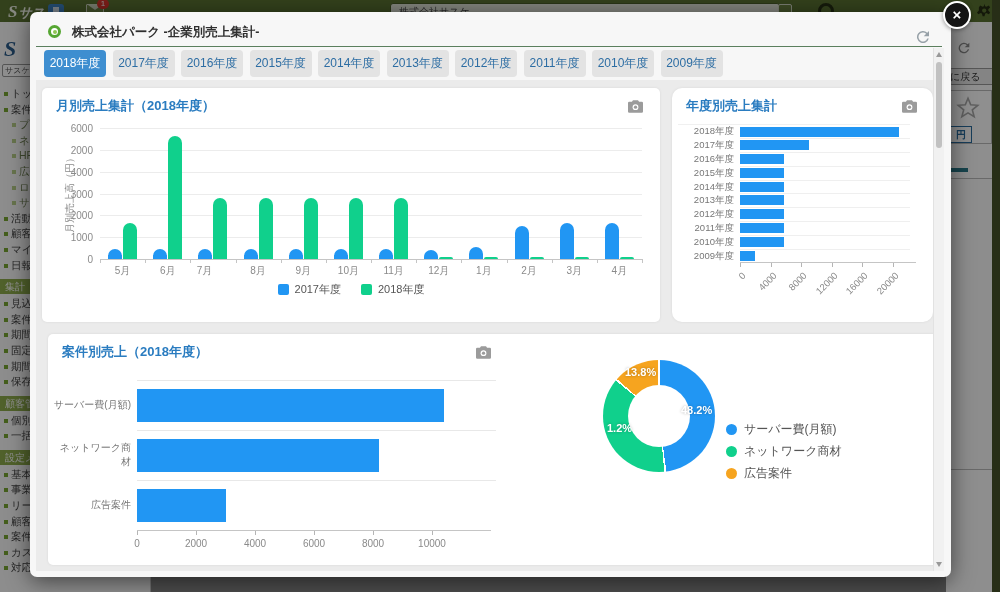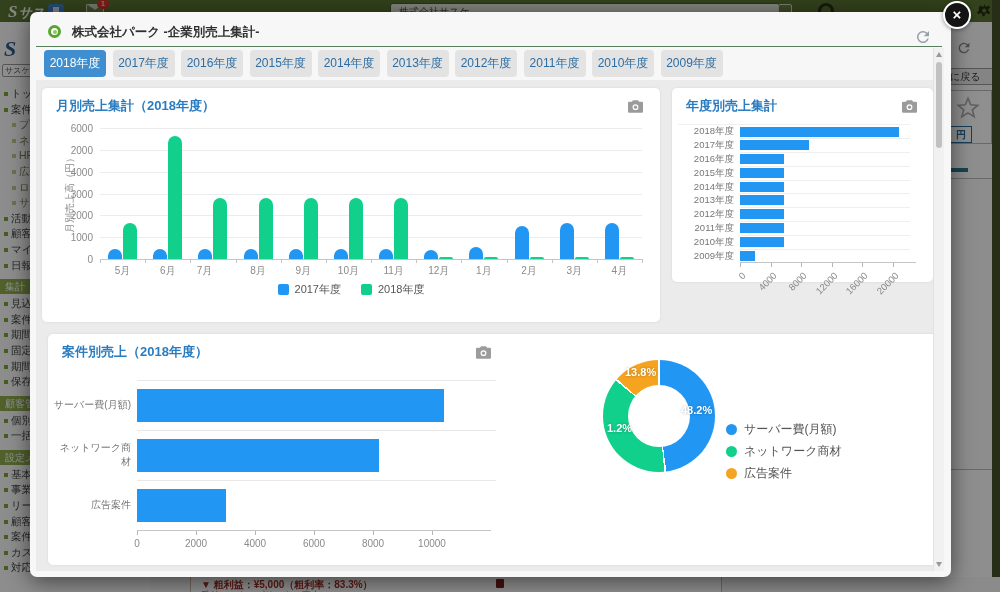--- a/index.html
+++ b/index.html
@@ -50,21 +50,21 @@
   .mh-icon{position:absolute;left:12px;top:5px;width:7px;height:7px;border:3px solid #56a632;border-radius:50%;background:#fff;}
   .mh-icon i{position:absolute;left:1.5px;top:1.5px;width:4px;height:4px;border-radius:50%;background:#8fc553;display:block;}
   .mh-title{position:absolute;left:36px;top:4px;font-size:12.5px;font-weight:bold;color:#2f2f2f;}
   .m-refresh{position:absolute;left:884px;top:16px;cursor:pointer;z-index:3;}
   .tabs{position:absolute;left:14px;top:38px;display:flex;gap:6.5px;z-index:2;}
   .tab{width:62px;text-align:center;font-size:12px;color:#2d6da3;background:#e3e3e3;border-radius:4px;padding:5px 0;cursor:pointer;}
   .tab.active{background:#3e8ed0;color:#fff;}
   .modal-body-bg{position:absolute;left:6px;top:68px;width:903px;height:491px;background:#ebebeb;}
   .card{position:absolute;background:#fff;border-radius:5px;box-shadow:0 0 3px rgba(0,0,0,.08);z-index:1;}
   #card-monthly{left:12px;top:76px;width:618px;height:234px;}
-  #card-yearly{left:642px;top:76px;width:261px;height:194px;}
+  #card-yearly{left:642px;top:76px;width:261px;height:234px;border-radius:10px;}
   #card-project{left:12px;top:322px;width:891px;height:231px;margin-left:6px;}
   .card-title{position:absolute;left:14px;top:9px;font-size:13px;font-weight:bold;color:#2a7cc0;}
   .cam{position:absolute;top:11px;cursor:pointer;}
   
   #plot-monthly{position:absolute;left:58px;top:40px;width:542px;height:131px;border-bottom:1px solid #c5c5c5;}
   .hgrid{position:absolute;left:0;width:542px;height:1px;background:#ececec;}
   .ytick{position:absolute;right:calc(100% + 7px);width:34px;text-align:right;font-size:10px;color:#8a8a8a;}
   .ylabel{position:absolute;left:-96px;top:58px;width:131px;text-align:center;transform:rotate(-90deg);font-size:10px;color:#8a8a8a;}
   .vbar{position:absolute;bottom:0;width:14px;border-radius:7px 7px 0 0;}
   .xlab{position:absolute;top:calc(100% + 5px);text-align:center;font-size:10px;color:#8a8a8a;}
@@ -176,27 +176,20 @@
       <svg width="26" height="26" viewBox="0 0 24 24" style="margin:4px 0 0 6px">
           <path fill="none" stroke="#aaa" stroke-width="1.5" d="M12 3l2.5 6 6.5.5-5 4.2 1.7 6.3L12 16.5 6.3 20l1.7-6.3-5-4.2L9.5 9z"></path>
         </svg>
     </div>
     <div class="bg-yen">円</div>
     <div class="bg-teal"></div>
     <div class="bg-card2"></div>
   </div>
   <div class="bg-edge"></div>
 
-  <div class="bg-bottom">
-    <div class="bb-box">
-      <div class="bb-l1">▼ 粗利益：¥5,000（粗利率：83.3%）</div>
-      <div class="bb-l2">受付マスタ・プリンター廃止</div>
-      <div class="bb-ico"></div>
-    </div>
-  </div>
 
   <div class="overlay"></div>
 </div>
 
 <div class="modal">
   <div class="close-btn">×</div>
 
   <div class="modal-header">
     <div class="mh-icon">
         <i></i>

